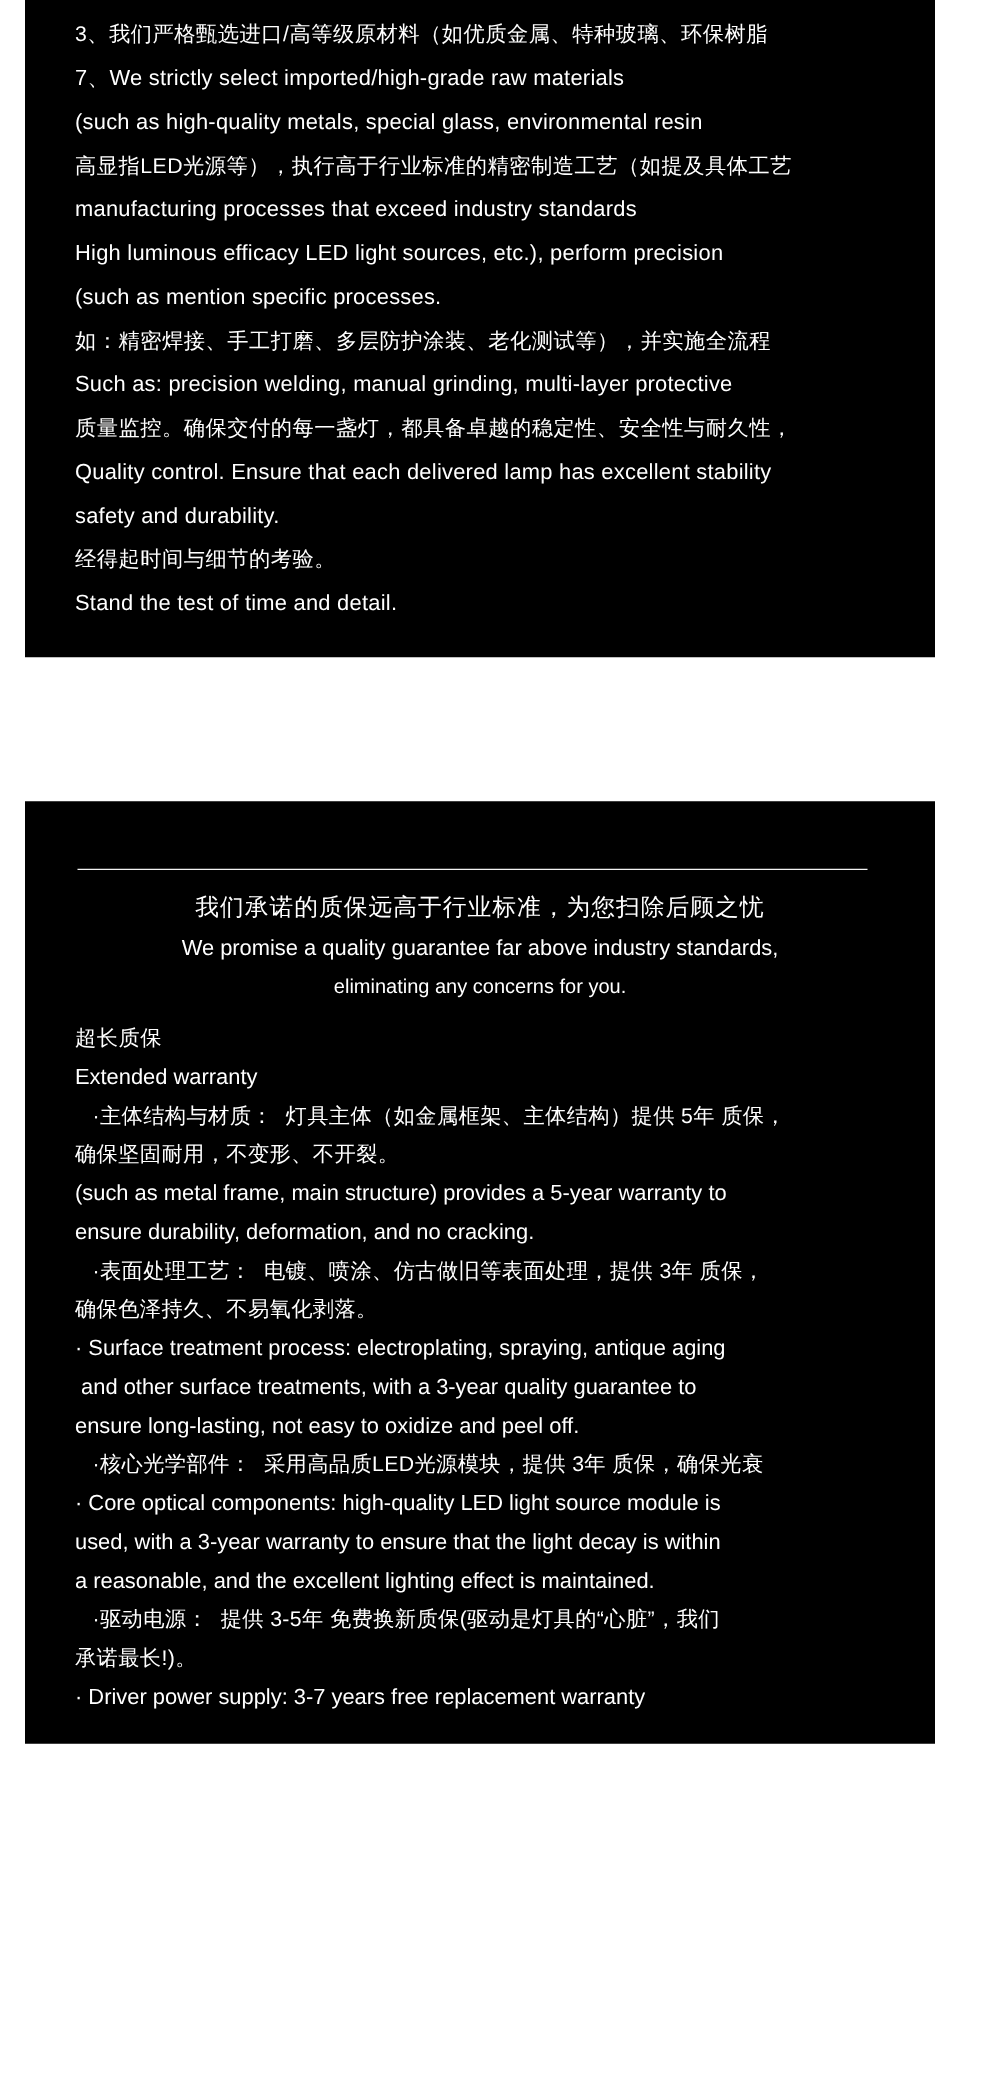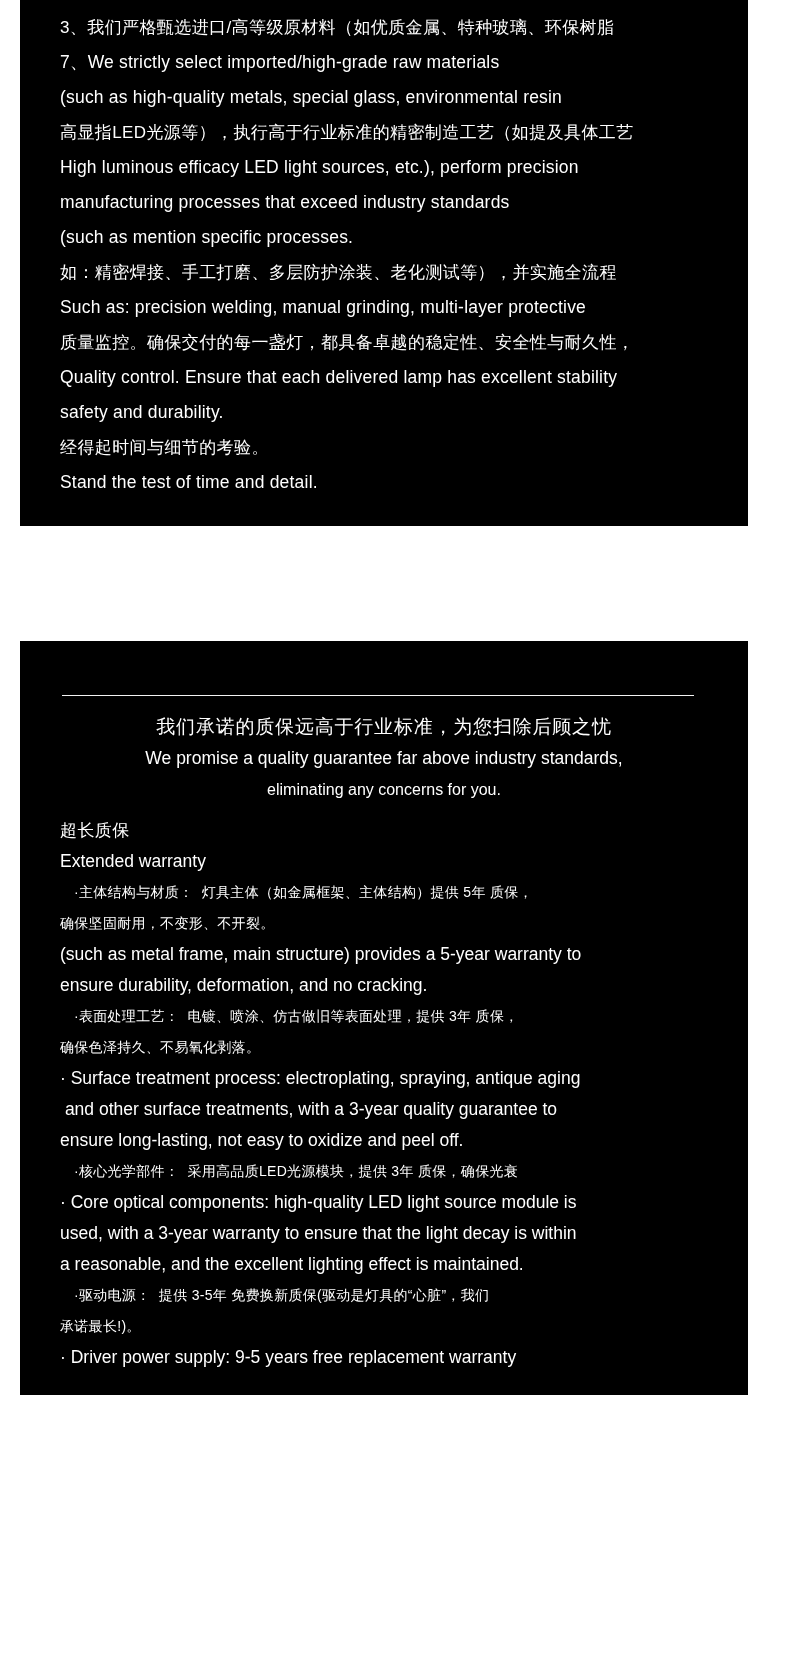--- a/index.html
+++ b/index.html
@@ -98,21 +98,21 @@
   .sec-cn {
     font-size: 17px;
     line-height: 31px;
     letter-spacing: 0.4px;
   }
   .sec-en {
     font-size: 17.5px;
     line-height: 31px;
   }
   .item-line {
-    font-size: 14px;
+    font-size: 17px;
     line-height: 31px;
     letter-spacing: 0.3px;
     white-space: pre-wrap;
   }
   .item-line.en {
     font-size: 17.5px;
     letter-spacing: 0;
   }
   .indent {
     padding-left: 14px;
@@ -122,22 +122,22 @@
 <body>
 
 <div class="page">
 
   <section class="panel panel-top">
     <div id="materials-lines">
         <div class="line cn">3、我们严格甄选进口/高等级原材料（如优质金属、特种玻璃、环保树脂</div>
         <div class="line en">7、We strictly select imported/high-grade raw materials</div>
         <div class="line en">(such as high-quality metals, special glass, environmental resin</div>
         <div class="line cn">高显指LED光源等），执行高于行业标准的精密制造工艺（如提及具体工艺</div>
+        <div class="line en">manufacturing processes that exceed industry standards</div>
         <div class="line en">High luminous efficacy LED light sources, etc.), perform precision</div>
-        <div class="line en">manufacturing processes that exceed industry standards</div>
         <div class="line en">(such as mention specific processes.</div>
         <div class="line cn">如：精密焊接、手工打磨、多层防护涂装、老化测试等），并实施全流程</div>
         <div class="line en">Such as: precision welding, manual grinding, multi-layer protective</div>
         <div class="line cn">质量监控。确保交付的每一盏灯，都具备卓越的稳定性、安全性与耐久性，</div>
         <div class="line en">Quality control. Ensure that each delivered lamp has excellent stability</div>
         <div class="line en">safety and durability.</div>
         <div class="line cn">经得起时间与细节的考验。</div>
         <div class="line en">Stand the test of time and detail.</div>
       </div>
   </section>
@@ -167,18 +167,18 @@
           <div class="item-line cn">确保色泽持久、不易氧化剥落。</div>
           <div class="item-line en">· Surface treatment process: electroplating, spraying, antique aging</div>
           <div class="item-line en"> and other surface treatments, with a 3-year quality guarantee to</div>
           <div class="item-line en">ensure long-lasting, not easy to oxidize and peel off.</div>
           <div class="item-line cn indent">·核心光学部件：  采用高品质LED光源模块，提供 3年 质保，确保光衰</div>
           <div class="item-line en">· Core optical components: high-quality LED light source module is</div>
           <div class="item-line en">used, with a 3-year warranty to ensure that the light decay is within</div>
           <div class="item-line en">a reasonable, and the excellent lighting effect is maintained.</div>
           <div class="item-line cn indent">·驱动电源：  提供 3-5年 免费换新质保(驱动是灯具的“心脏”，我们</div>
           <div class="item-line cn">承诺最长!)。</div>
-          <div class="item-line en">· Driver power supply: 9-5 years free replacement warranty</div>
+          <div class="item-line en">· Driver power supply: 3-7 years free replacement warranty</div>
         </div>
     </div>
   </section>
 
 </div>
 
 </body></html>

